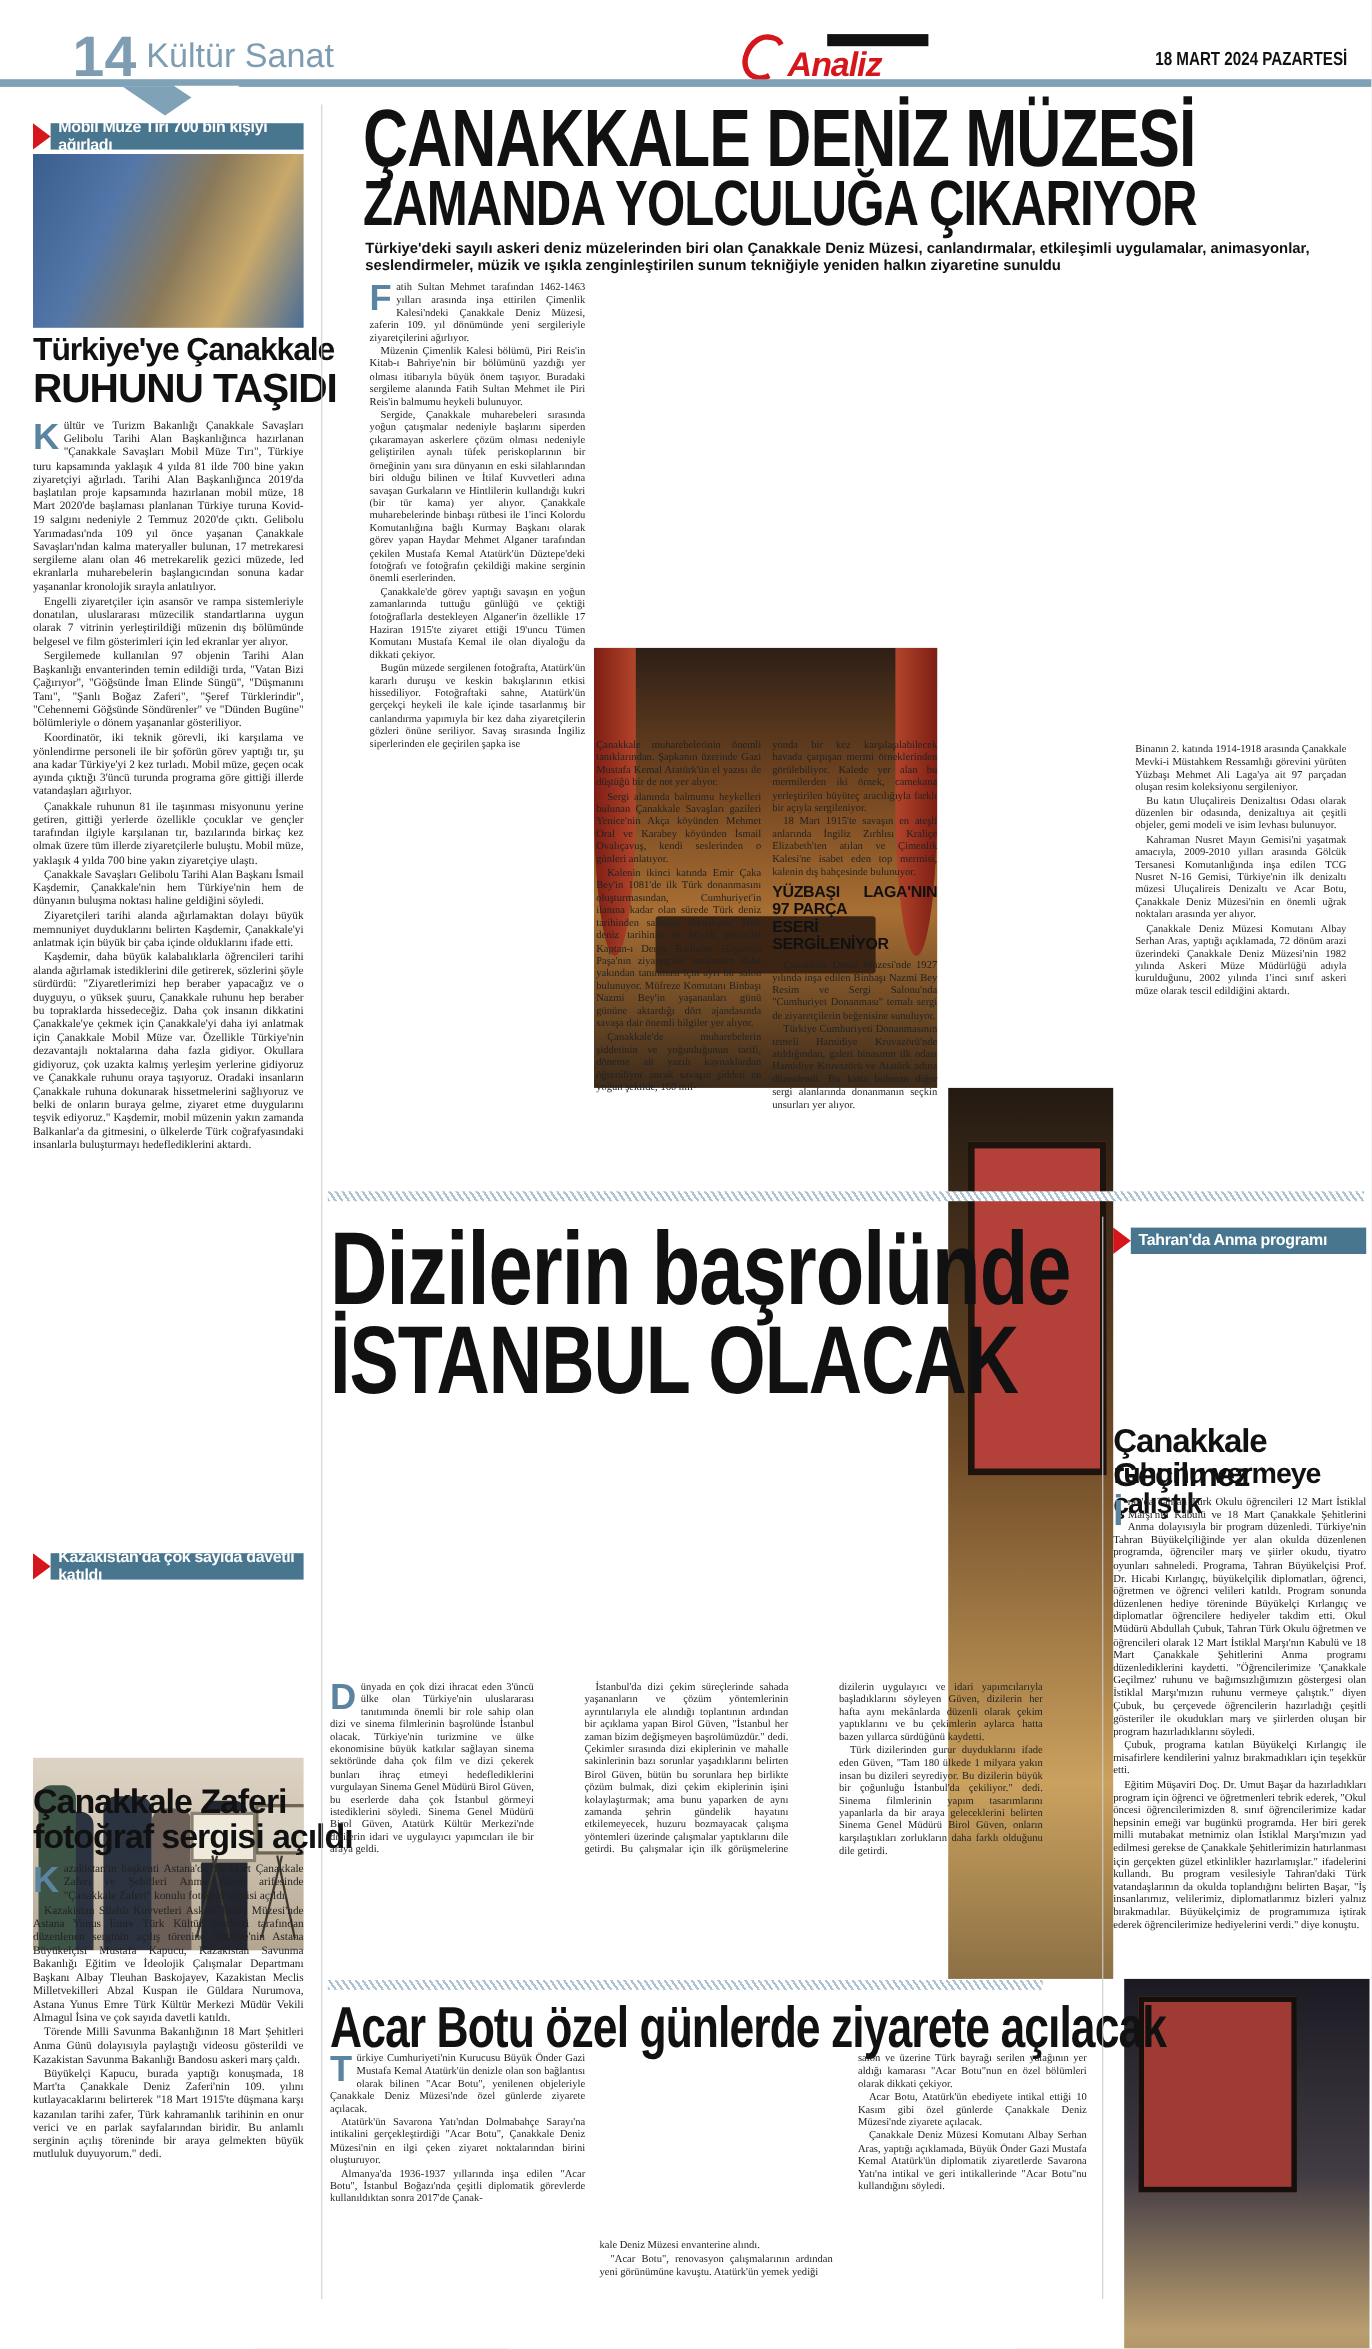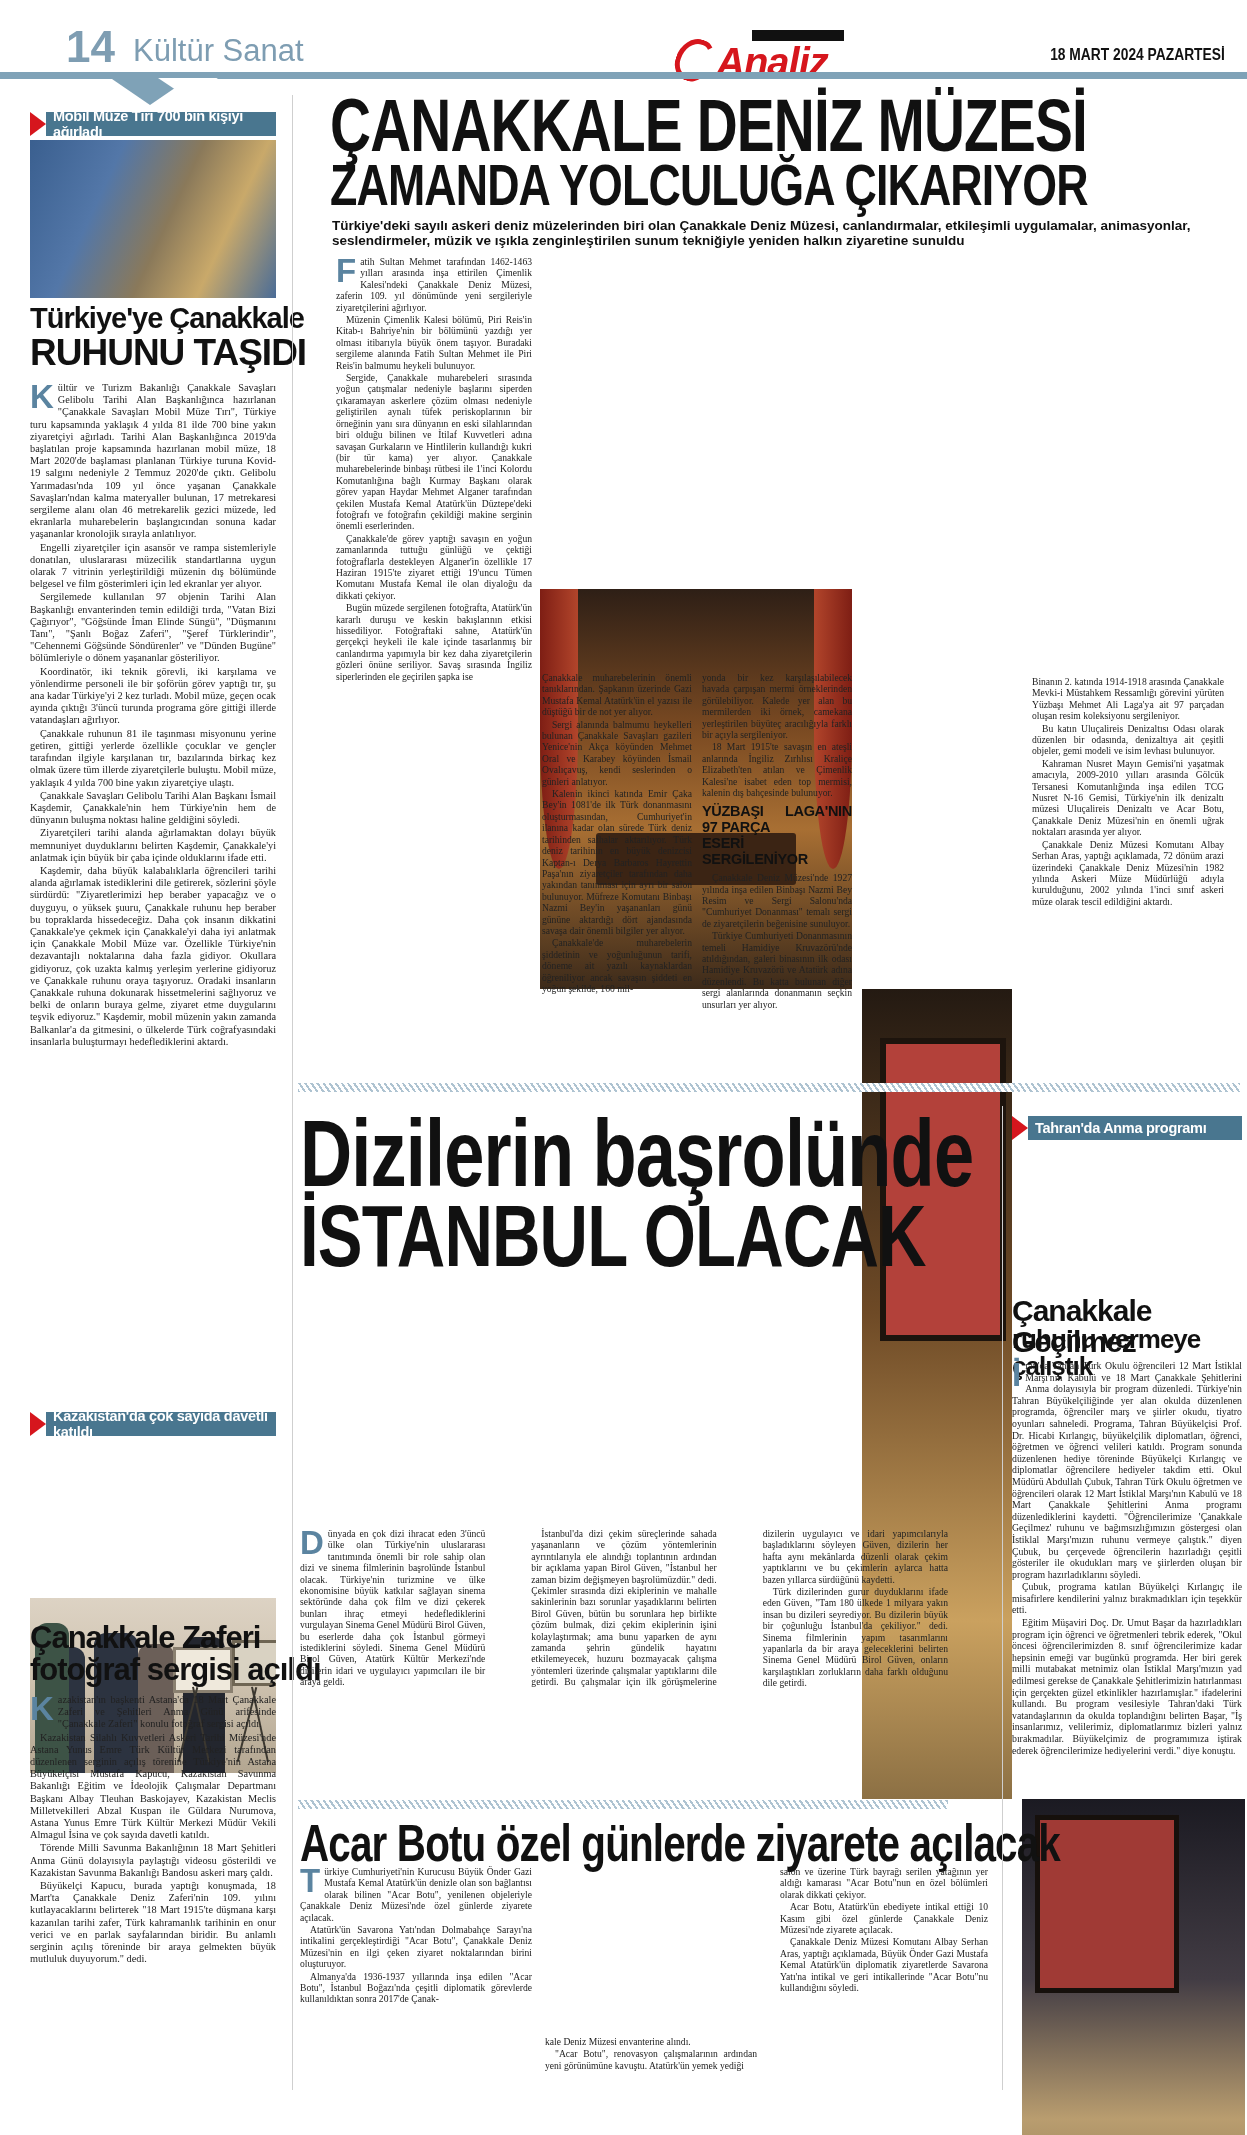--- a/index.html
+++ b/index.html
@@ -1,25 +1,25 @@
 <!DOCTYPE html>
 <html><head>
 <meta charset="utf-8">
 <style>
   html,body{margin:0;padding:0;background:#e8e8e8;}
   #page{position:relative;width:1247px;height:2135px;background:#ffffff;overflow:hidden;
         font-family:"Liberation Serif","DejaVu Serif",serif;color:#1c1c1c;}
   .abs{position:absolute;}
 
   
-  .pagenum{font-family:"Liberation Sans",sans-serif;font-weight:bold;font-size:44px;color:#7e9db2;}
+  .pagenum{font-family:"Liberation Sans",sans-serif;font-weight:bold;font-size:52px;color:#7e9db2;}
   .section-title{font-family:"Liberation Sans",sans-serif;font-size:31px;color:#7e9db2;letter-spacing:0;text-align:center;}
   .logo-topbar{background:#111;height:11px;width:92px;}
   .logo-word{font-family:"Liberation Sans",sans-serif;font-weight:bold;font-style:italic;
-             font-size:40px;color:#d6161d;letter-spacing:-1px;line-height:1;}
+             font-size:31px;color:#d6161d;letter-spacing:-1px;line-height:1;}
   .logo-swirl{width:26px;height:34px;border:5px solid #d6161d;border-radius:60% 40% 55% 45%;
               border-right-color:transparent;transform:rotate(18deg);}
   .date-line{font-family:"Liberation Sans",sans-serif;font-weight:bold;font-size:15px;color:#111;
              letter-spacing:0;transform:scale(.92,1.15);transform-origin:right;}
   .top-rule{background:#7fa2b7;height:7px;}
   .top-chevron{width:0;height:0;border-left:38px solid transparent;border-right:38px solid transparent;
                border-top:26px solid #7fa2b7;}
   .top-chevron-inner{width:0;height:0;border-left:30px solid transparent;border-right:30px solid transparent;
                border-top:20px solid #ffffff;position:absolute;left:8px;top:-27px;}
 

